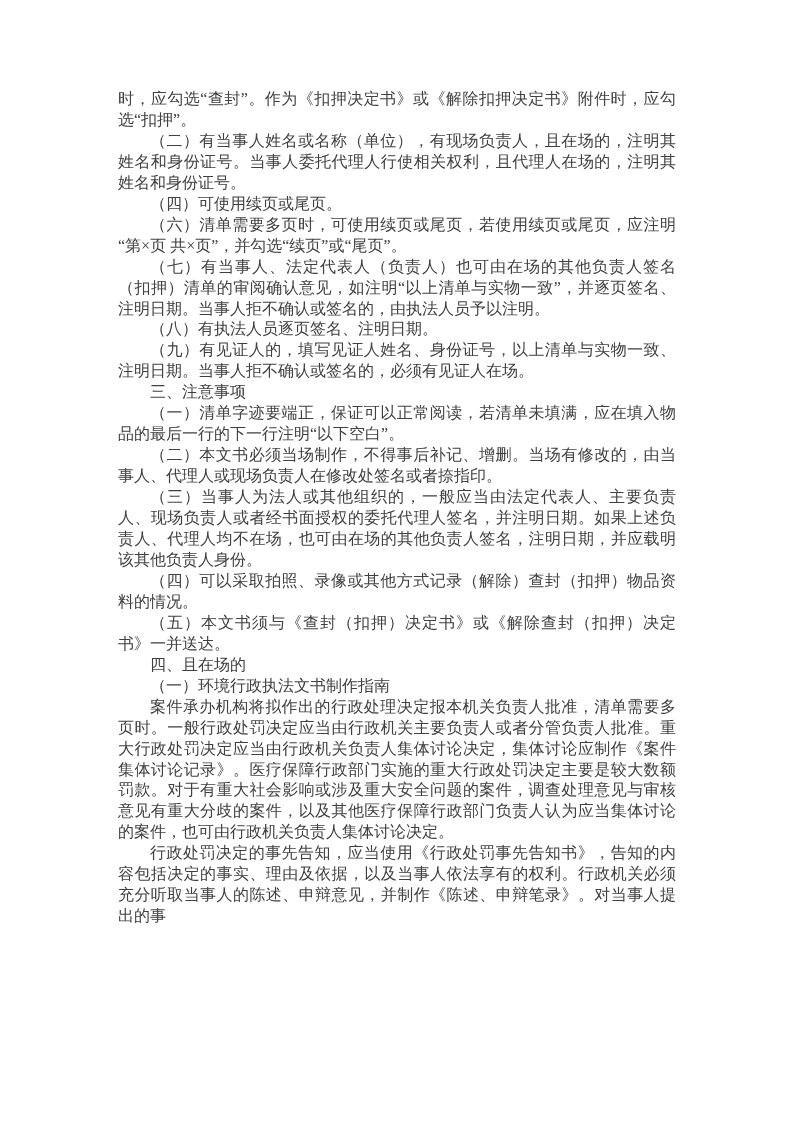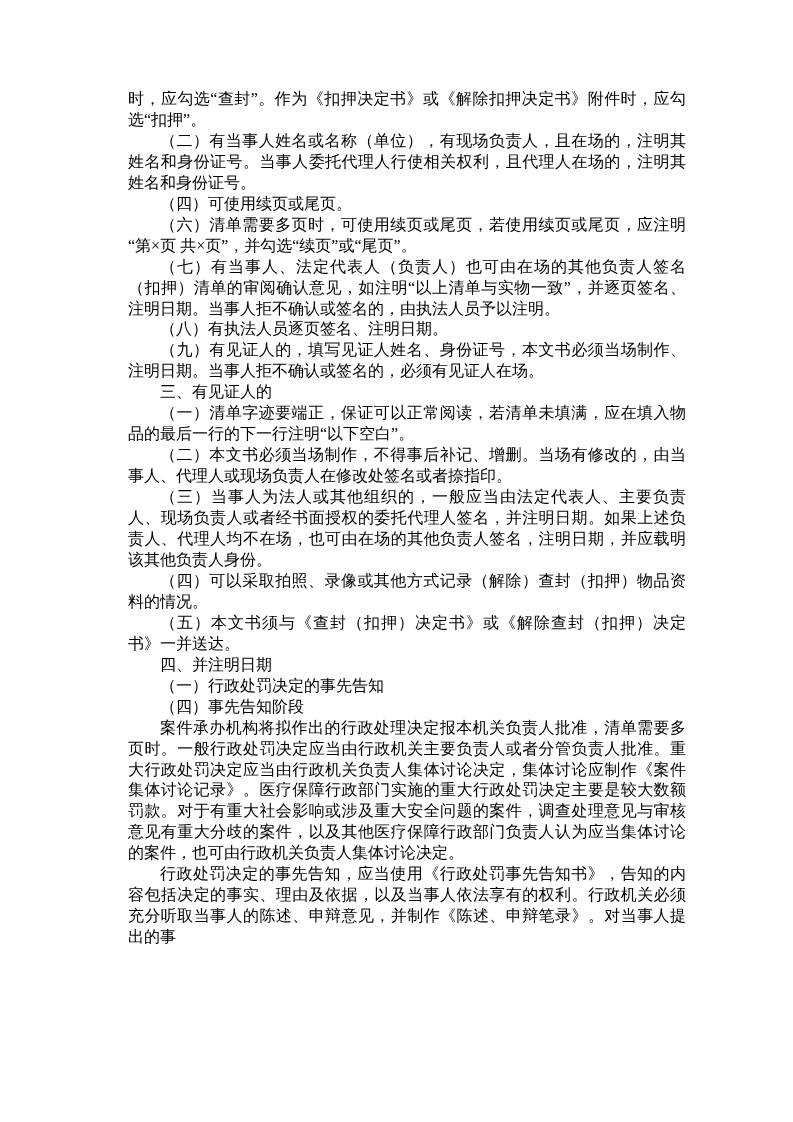--- a/index.html
+++ b/index.html
@@ -10,26 +10,26 @@
   .page {
     position: relative;
     width: 793px;
     height: 1122px;
     background: #ffffff;
     overflow: hidden;
     font-family: "Liberation Serif", "DejaVu Serif", serif;
   }
   .text-block {
     position: absolute;
-    left: 128px;
+    left: 118px;
     top: 89px;
     width: 558px;
     font-size: 16px;
     line-height: 20.95px;
-    color: #000000;
+    color: #404040;
     text-align: justify;
     text-justify: inter-ideograph;
     word-break: break-all;
     overflow-wrap: break-word;
   }
   .para {
     margin: 0;
     padding: 0;
   }
   .indent {
@@ -43,26 +43,25 @@
 <body>
 
 <div class="page">
   <div class="text-block">
     <p class="para noindent">时，应勾选“查封”。作为《扣押决定书》或《解除扣押决定书》附件时，应勾选“扣押”。</p>
     <p class="para indent">（二）有当事人姓名或名称（单位），有现场负责人，且在场的，注明其姓名和身份证号。当事人委托代理人行使相关权利，且代理人在场的，注明其姓名和身份证号。</p>
     <p class="para indent">（四）可使用续页或尾页。</p>
     <p class="para indent">（六）清单需要多页时，可使用续页或尾页，若使用续页或尾页，应注明“第×页 共×页”，并勾选“续页”或“尾页”。</p>
     <p class="para indent">（七）有当事人、法定代表人（负责人）也可由在场的其他负责人签名（扣押）清单的审阅确认意见，如注明“以上清单与实物一致”，并逐页签名、注明日期。当事人拒不确认或签名的，由执法人员予以注明。</p>
     <p class="para indent">（八）有执法人员逐页签名、注明日期。</p>
-    <p class="para indent">（九）有见证人的，填写见证人姓名、身份证号，本文书必须当场制作、注明日期。当事人拒不确认或签名的，必须有见证人在场。</p>
-    <p class="para indent">三、有见证人的</p>
+    <p class="para indent">（九）有见证人的，填写见证人姓名、身份证号，以上清单与实物一致、注明日期。当事人拒不确认或签名的，必须有见证人在场。</p>
+    <p class="para indent">三、注意事项</p>
     <p class="para indent">（一）清单字迹要端正，保证可以正常阅读，若清单未填满，应在填入物品的最后一行的下一行注明“以下空白”。</p>
     <p class="para indent">（二）本文书必须当场制作，不得事后补记、增删。当场有修改的，由当事人、代理人或现场负责人在修改处签名或者捺指印。</p>
     <p class="para indent">（三）当事人为法人或其他组织的，一般应当由法定代表人、主要负责人、现场负责人或者经书面授权的委托代理人签名，并注明日期。如果上述负责人、代理人均不在场，也可由在场的其他负责人签名，注明日期，并应载明该其他负责人身份。</p>
     <p class="para indent">（四）可以采取拍照、录像或其他方式记录（解除）查封（扣押）物品资料的情况。</p>
     <p class="para indent">（五）本文书须与《查封（扣押）决定书》或《解除查封（扣押）决定书》一并送达。</p>
-    <p class="para indent">四、并注明日期</p>
-    <p class="para indent">（一）行政处罚决定的事先告知</p>
-    <p class="para indent">（四）事先告知阶段</p>
+    <p class="para indent">四、且在场的</p>
+    <p class="para indent">（一）环境行政执法文书制作指南</p>
     <p class="para indent">案件承办机构将拟作出的行政处理决定报本机关负责人批准，清单需要多页时。一般行政处罚决定应当由行政机关主要负责人或者分管负责人批准。重大行政处罚决定应当由行政机关负责人集体讨论决定，集体讨论应制作《案件集体讨论记录》。医疗保障行政部门实施的重大行政处罚决定主要是较大数额罚款。对于有重大社会影响或涉及重大安全问题的案件，调查处理意见与审核意见有重大分歧的案件，以及其他医疗保障行政部门负责人认为应当集体讨论的案件，也可由行政机关负责人集体讨论决定。</p>
     <p class="para indent">行政处罚决定的事先告知，应当使用《行政处罚事先告知书》，告知的内容包括决定的事实、理由及依据，以及当事人依法享有的权利。行政机关必须充分听取当事人的陈述、申辩意见，并制作《陈述、申辩笔录》。对当事人提出的事</p>
   </div>
 </div>
 
 </body></html>

